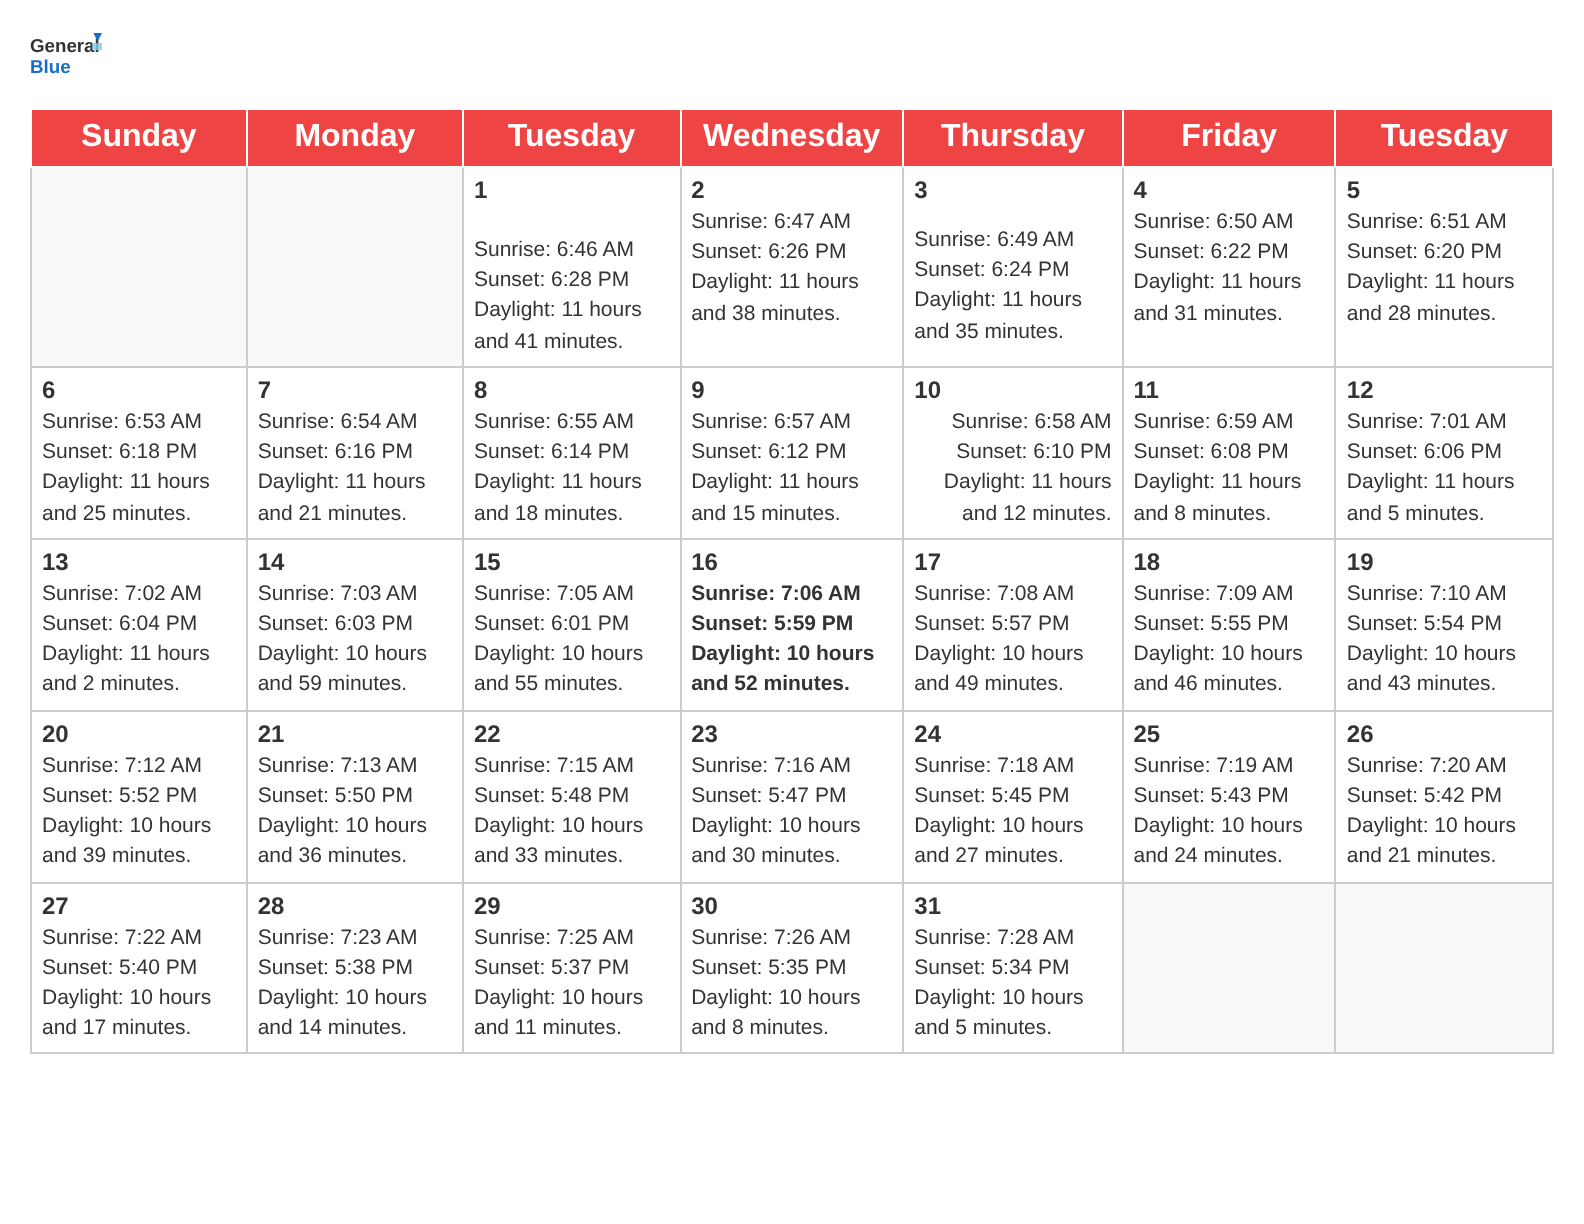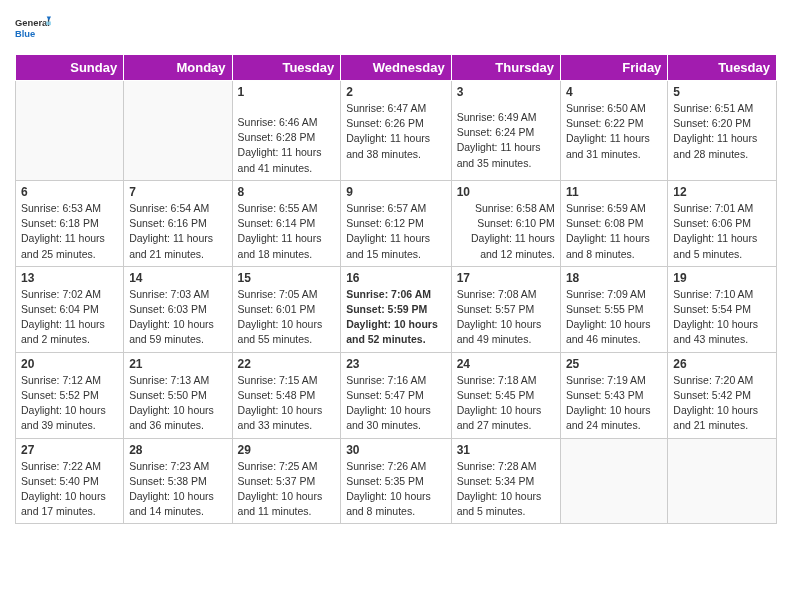--- a/index.html
+++ b/index.html
@@ -40,25 +40,25 @@
     .subtitle {
       font-size: 14px;
       color: #555;
     }
     .calendar-table {
       width: 100%;
       border-collapse: collapse;
       flex: 1;
     }
     .calendar-table th {
-      background-color: #a21caf;
+      background-color: #ef4444;
       color: #fff;
-      text-align: right;
+      text-align: center;
       padding: 5px 6px;
-      font-size: 13px;
+      font-size: 16px;
       font-weight: bold;
       border: 1px solid #fff;
     }
     .calendar-table td {
       border: 1px solid #ccc;
       vertical-align: top;
       padding: 4px 5px;
       font-size: 10.5px;
       color: #333;
       width: 113px;

